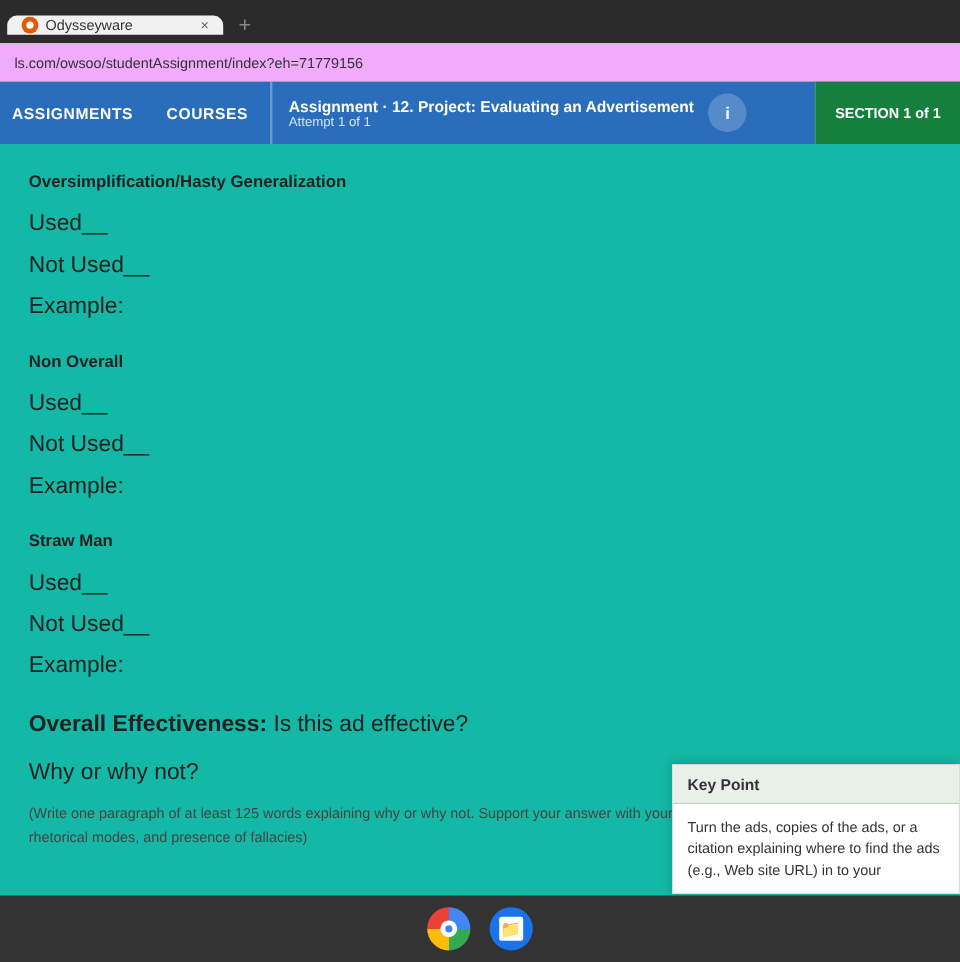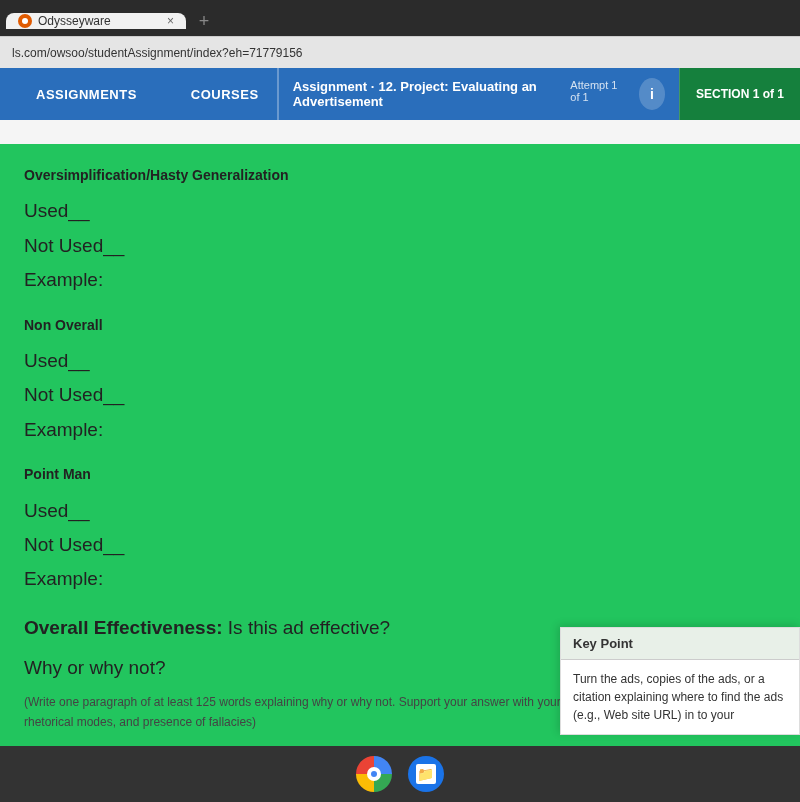--- a/index.html
+++ b/index.html
@@ -77,21 +77,21 @@
       display: flex;
       align-items: center;
       justify-content: center;
       color: #888;
       font-size: 18px;
       cursor: pointer;
       margin-left: 4px;
     }
 
     .address-bar {
-      background: #e5e5e5;
+      background: #f0abfc;
       height: 32px;
       display: flex;
       align-items: center;
       padding: 0 12px;
       font-size: 12px;
       color: #333;
       border-top: 1px solid #ccc;
     }
 
     
@@ -108,21 +108,21 @@
       background: #2a6ebb;
       display: flex;
       align-items: stretch;
       height: 52px;
       flex-shrink: 0;
     }
 
     .nav-item {
       display: flex;
       align-items: center;
-      padding: 0 36px;
+      padding: 0 10px;
       color: white;
       font-size: 13px;
       font-weight: 600;
       text-transform: uppercase;
       letter-spacing: 0.5px;
       cursor: pointer;
     }
 
     .nav-item.courses {
       padding: 0 18px;
@@ -131,21 +131,21 @@
     .nav-assignment {
       flex: 1;
       display: flex;
       align-items: center;
       padding: 0 14px;
       border-left: 2px solid rgba(255,255,255,0.3);
     }
 
     .assignment-text {
       display: flex;
-      flex-direction: row;
+      flex-direction: column;
     }
 
     .assignment-title {
       color: white;
       font-size: 13px;
       font-weight: 600;
     }
 
     .assignment-subtitle {
       color: rgba(255,255,255,0.8);
@@ -193,26 +193,25 @@
     .main-content {
       flex: 1;
       display: flex;
       overflow: hidden;
       position: relative;
     }
 
     .content-area {
       flex: 1;
       padding: 20px 24px;
-      background: #22c55e;
+      background: #14b8a6;
       overflow-y: auto;
       font-size: 13px;
       color: #222;
       line-height: 1.6;
-      margin-top: 24px;
     }
 
     .section-heading {
       font-weight: 600;
       font-size: 14px;
       margin-bottom: 10px;
       color: #222;
     }
 
     .field-group {
@@ -226,21 +225,21 @@
     }
 
     .bold-label {
       font-weight: 700;
     }
 
     
     .key-point-panel {
       position: absolute;
       right: 0;
-      bottom: 11px;
+      bottom: 1px;
       width: 240px;
       background: white;
       border: 1px solid #ddd;
       box-shadow: -2px -2px 8px rgba(0,0,0,0.15);
       padding: 0;
     }
 
     .key-point-header {
       background: #e8f0e8;
       padding: 8px 12px;
@@ -350,21 +349,21 @@
       </div>
 
       <div class="field-group">
         <div class="section-heading">Non Overall</div>
         <div class="field-line">Used__</div>
         <div class="field-line">Not Used__</div>
         <div class="field-line">Example:</div>
       </div>
 
       <div class="field-group">
-        <div class="section-heading">Point Man</div>
+        <div class="section-heading">Straw Man</div>
         <div class="field-line">Used__</div>
         <div class="field-line">Not Used__</div>
         <div class="field-line">Example:</div>
       </div>
 
       <div class="field-group">
         <div class="field-line">
           <span class="bold-label">Overall Effectiveness:</span><span> Is this ad effective?</span>
         </div>
         <div style="margin-top: 10px;" class="field-line">Why or why not?</div>

